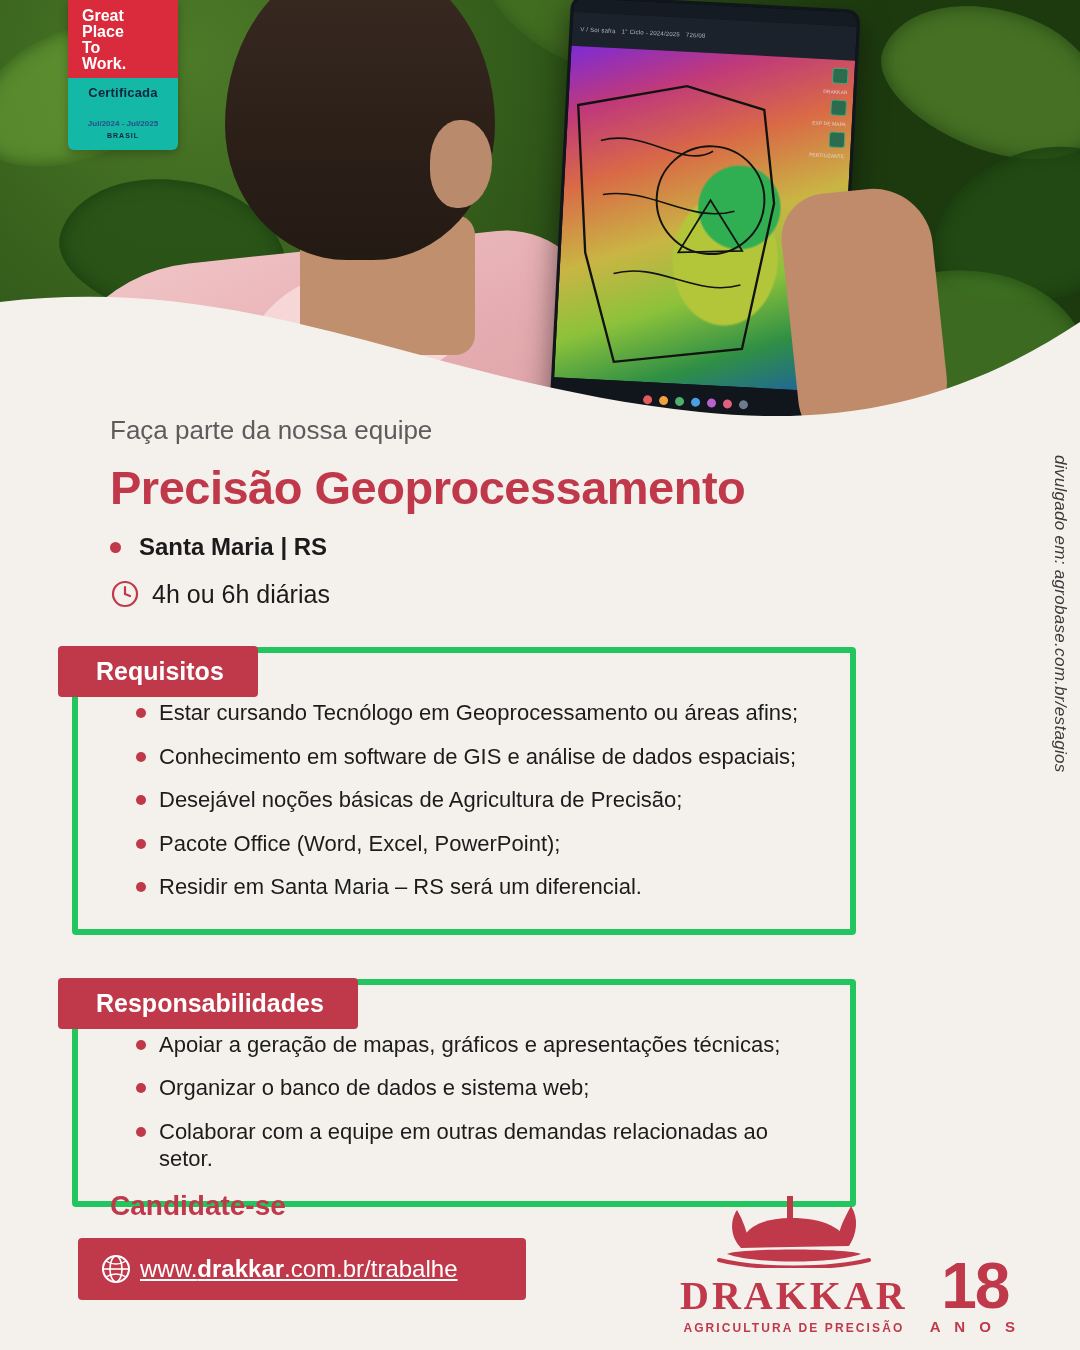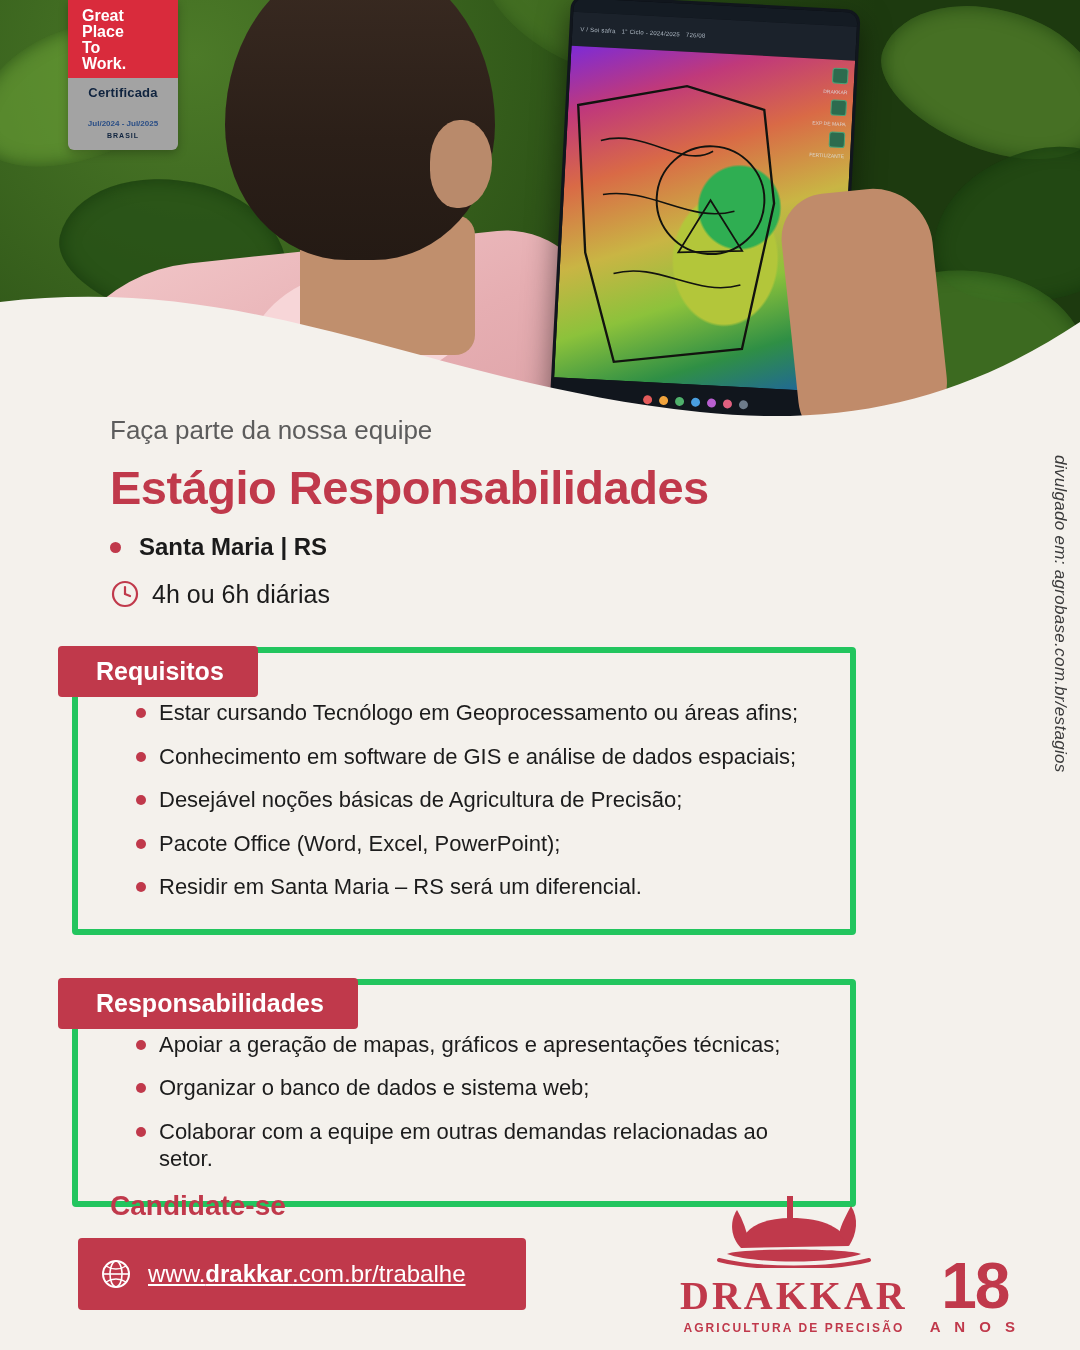--- a/index.html
+++ b/index.html
@@ -155,21 +155,21 @@
     left: 0; bottom: -2px;
     width: 1080px; height: 210px;
     pointer-events: none;
   }
 
   
   .gptw {
     position: absolute;
     left: 68px; top: 0;
     width: 110px; height: 150px;
-    background: #a3a3a3;
+    background: #14b8a6;
     border-radius: 0 0 6px 6px;
     box-shadow: 0 3px 10px rgba(0,0,0,0.25);
     overflow: hidden;
     text-align: center;
   }
   .gptw-top {
     background: #d92b3c;
     color: #fff;
     padding: 8px 6px 6px;
   }
@@ -264,24 +264,24 @@
     margin-top: 9px;
   }
 
   
   .cta-title {
     position: absolute; left: 110px; top: 1190px;
     font-size: 28px; font-weight: bold; color: #c0394b;
   }
   .cta-bar {
     position: absolute; left: 78px; top: 1238px;
-    width: 448px; height: 72px;
+    width: 448px; height: 62px;
     background: #c0394b;
     border-radius: 4px;
-    display: flex; align-items: center; gap: 16px;
+    display: flex; align-items: center; gap: 8px;
     padding-left: 22px;
     color: #fff;
   }
   .cta-url { font-size: 24px; }
   .cta-url b { font-weight: bold; }
 
   .logo-wrap {
     position: absolute; right: 60px; top: 1190px;
     display: flex; align-items: flex-end; gap: 22px;
   }
@@ -367,21 +367,21 @@
   <div class="gptw-cert">Certificada</div>
   <div class="gptw-dates">Jul/2024 - Jul/2025</div>
   <div class="gptw-brasil">BRASIL</div>
 </div>
 
 <div class="side-note">divulgado em: agrobase.com.br/estagios</div>
 
 <div class="content">
 
   <div class="eyebrow">Faça parte da nossa equipe</div>
-  <div class="title">Estágio Responsabilidades</div>
+  <div class="title">Precisão Geoprocessamento</div>
 
   <div class="loc-row">
     <span class="loc-dot"></span>
     <span>Santa Maria | RS</span>
   </div>
 
   <div class="hours-row">
     <svg width="30" height="30" viewBox="0 0 30 30">
       <circle cx="15" cy="15" r="12" fill="none" stroke="#c0394b" stroke-width="2.2"></circle>
       <line x1="15" y1="15" x2="15" y2="8" stroke="#c0394b" stroke-width="2.2" stroke-linecap="round"></line>

